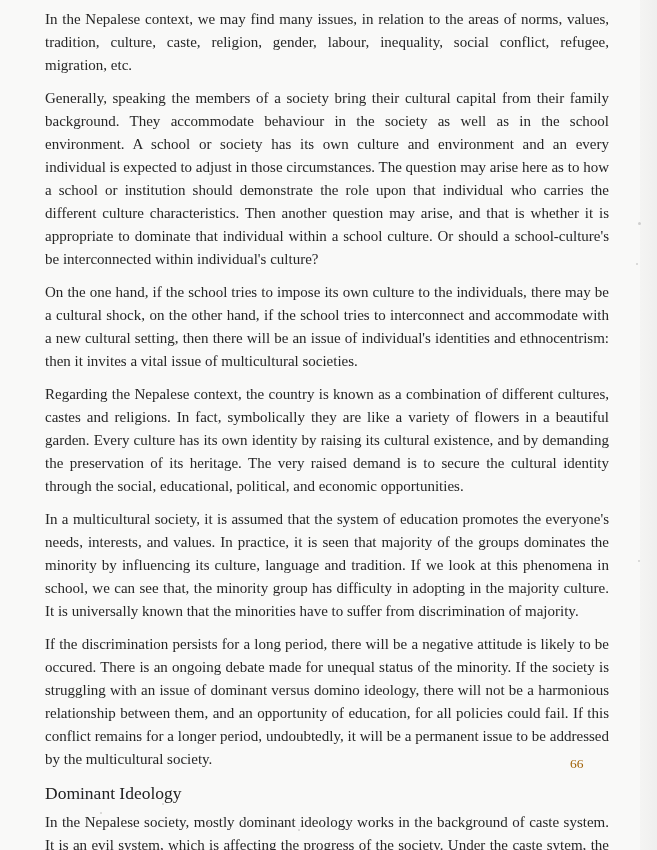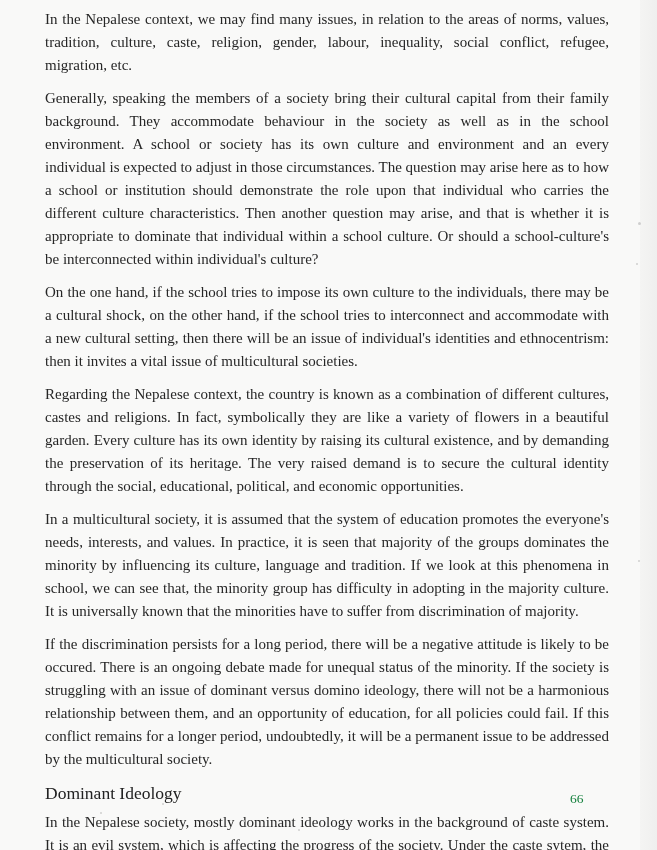--- a/index.html
+++ b/index.html
@@ -28,22 +28,22 @@
     text-align: justify;
   }
   h2.heading {
     margin: 4px 0 6px 0;
     font-size: 17.5px;
     font-weight: normal;
     line-height: 24px;
     color: #222;
   }
   .page-number {
-    position: absolute; left: 570px; top: 791px;
-    font-size: 13.5px; color: #15803d;
+    position: absolute; left: 570px; top: 756px;
+    font-size: 13.5px; color: #a16207;
   }
   .speck { position: absolute; background: #cfcfcf; border-radius: 50%; }
 </style>
 </head>
 <body>
 
 <div class="page"></div>
 <div class="edge"></div>
 
 <div class="content">

